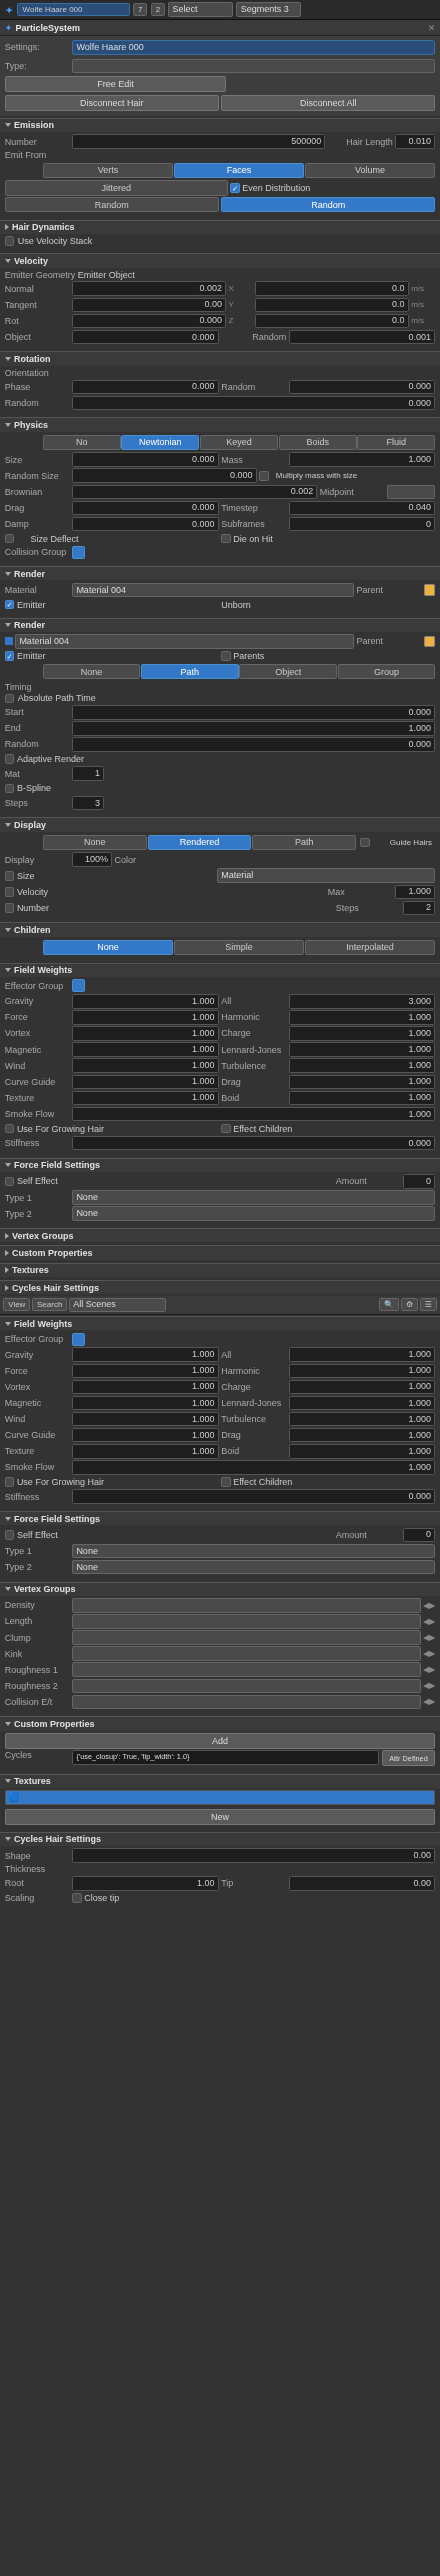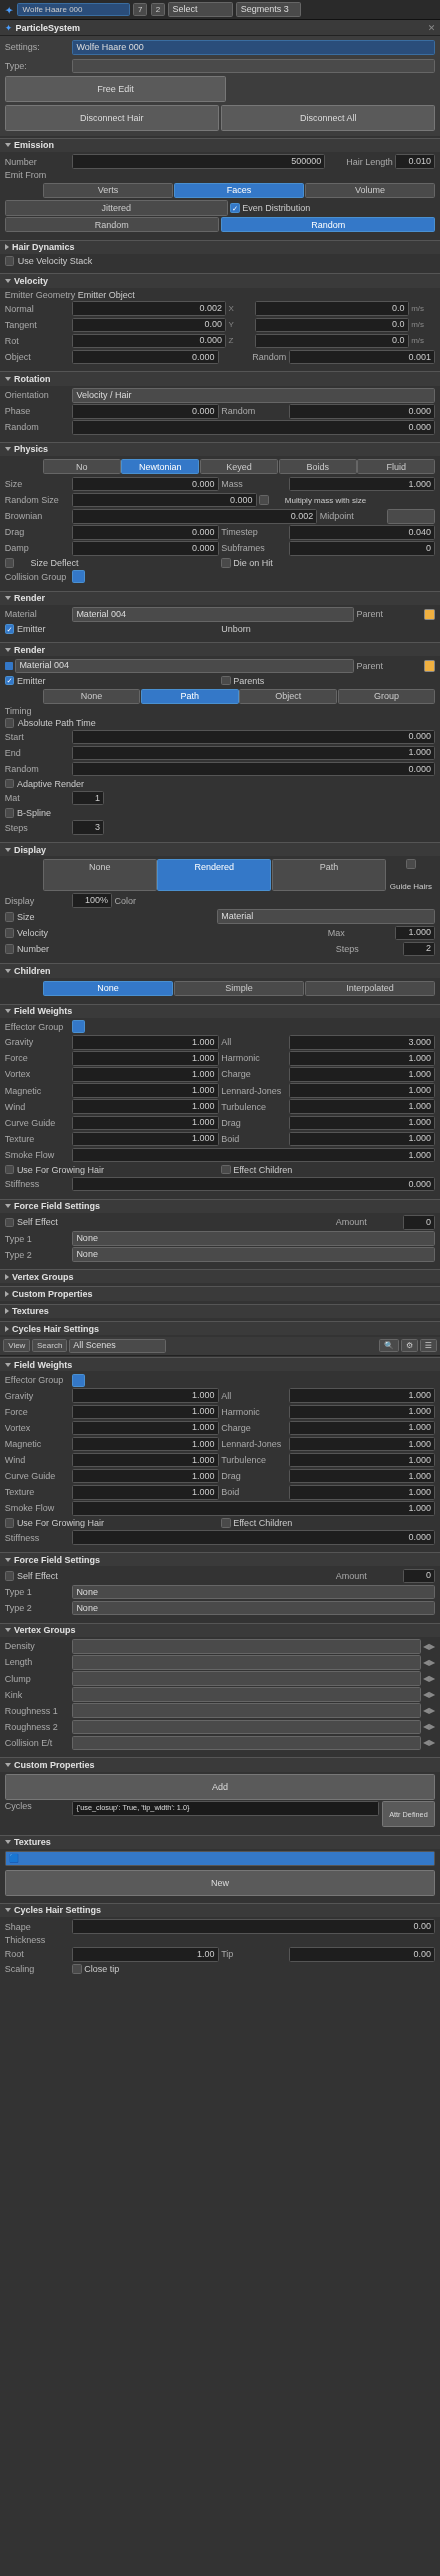--- a/index.html
+++ b/index.html
@@ -76,21 +76,21 @@
       height: 14.5px;
       flex: 1;
     }
     .btn {
       background: #5a5a5a;
       border: 0.8px solid #777;
       border-radius: 1.6px;
       color: #ddd;
       font-size: 9px;
       padding: 0.8px 6.5px;
-      height: 26px;
+      height: 16px;
       cursor: pointer;
       white-space: nowrap;
     }
     .btn-wide {
       flex: 1;
     }
     .select {
       background: #4a4a4a;
       border: 0.8px solid #666;
       border-radius: 1.6px;
@@ -364,21 +364,20 @@
 </div>
 
 <div class="section">
   <div class="section-header">
     <span class="triangle-down"></span>
     <span class="section-header-label">Rotation</span>
   </div>
   <div class="section-content">
     <div class="row">
       <span class="row-label">Orientation</span>
-      <div class="select">Velocity / Hair</div>
     </div>
     <div class="row">
       <span class="row-label">Phase</span>
       <div class="num-field">0.000</div>
       <span class="row-label">Random</span>
       <div class="num-field">0.000</div>
     </div>
     <div class="row">
       <span class="row-label">Random</span>
       <div class="num-field">0.000</div>
@@ -401,21 +400,21 @@
     </div>
     <div class="row">
       <span class="row-label">Size</span>
       <div class="num-field">0.000</div>
       <span class="row-label">Mass</span>
       <div class="num-field">1.000</div>
     </div>
     <div class="row">
       <span class="row-label">Random Size</span>
       <div class="num-field">0.000</div>
-      <div class="checkbox-row" style="flex:1;gap:16px;">
+      <div class="checkbox-row" style="flex:1;gap:7px;">
         <div class="checkbox"></div>
         <span style="font-size:8px;">Multiply mass with size</span>
       </div>
     </div>
     <div class="row">
       <span class="row-label">Brownian</span>
       <div class="num-field">0.002</div>
       <span class="row-label">Midpoint</span>
       <div class="select" style="max-width:48px;"></div>
     </div>
@@ -543,21 +542,21 @@
 <div class="section">
   <div class="section-header">
     <span class="triangle-down"></span>
     <span class="section-header-label">Display</span>
   </div>
   <div class="section-content">
     <div class="tab-row">
       <div class="tab">None</div>
       <div class="tab active">Rendered</div>
       <div class="tab">Path</div>
-      <div class="checkbox-row" style="gap:13px;padding:0 3.2px;flex-direction:column;">
+      <div class="checkbox-row" style="gap:20px;padding:0 3.2px;">
         <div class="checkbox"></div>
         <span style="font-size:8px;white-space:nowrap;">Guide Hairs</span>
       </div>
     </div>
     <div class="row">
       <span class="row-label">Display</span>
       <div class="num-field" style="max-width:40px;">100%</div>
       <span class="row-label">Color</span>
     </div>
     <div class="row">

